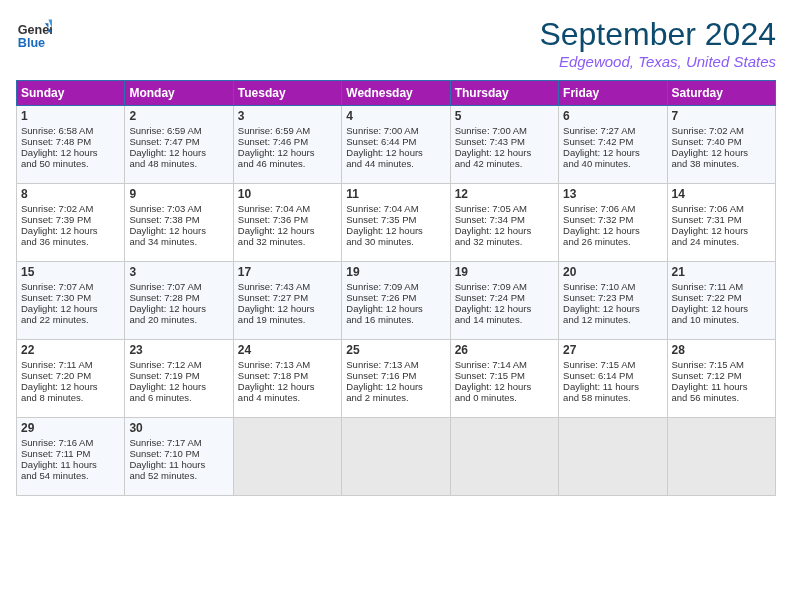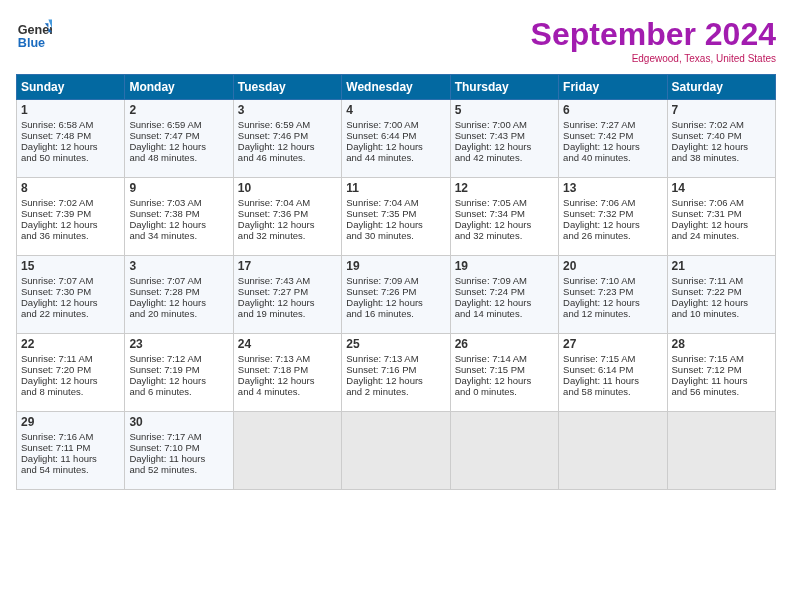--- a/index.html
+++ b/index.html
@@ -28,34 +28,35 @@
     }
     .logo-icon {
       width: 36px;
       height: 36px;
     }
     .title-block {
       text-align: right;
     }
     .main-title {
       font-size: 32px;
-      font-weight: bold;
-      color: #a21caf;
+      font-weight: normal;
+      color: #0c4a6e;
     }
     .subtitle {
-      font-size: 10px;
-      color: #be185d;
+      font-size: 15px;
+      color: #8b5cf6;
+      font-style: italic;
     }
     table {
       width: 100%;
       border-collapse: collapse;
       table-layout: fixed;
     }
     thead tr th {
-      background: #0369a1;
+      background: #a21caf;
       color: #fff;
       font-size: 12px;
       font-weight: bold;
       padding: 5px 4px;
       text-align: left;
       border: 1px solid #2c6fad;
     }
     tbody tr td {
       border: 1px solid #ccc;
       vertical-align: top;

